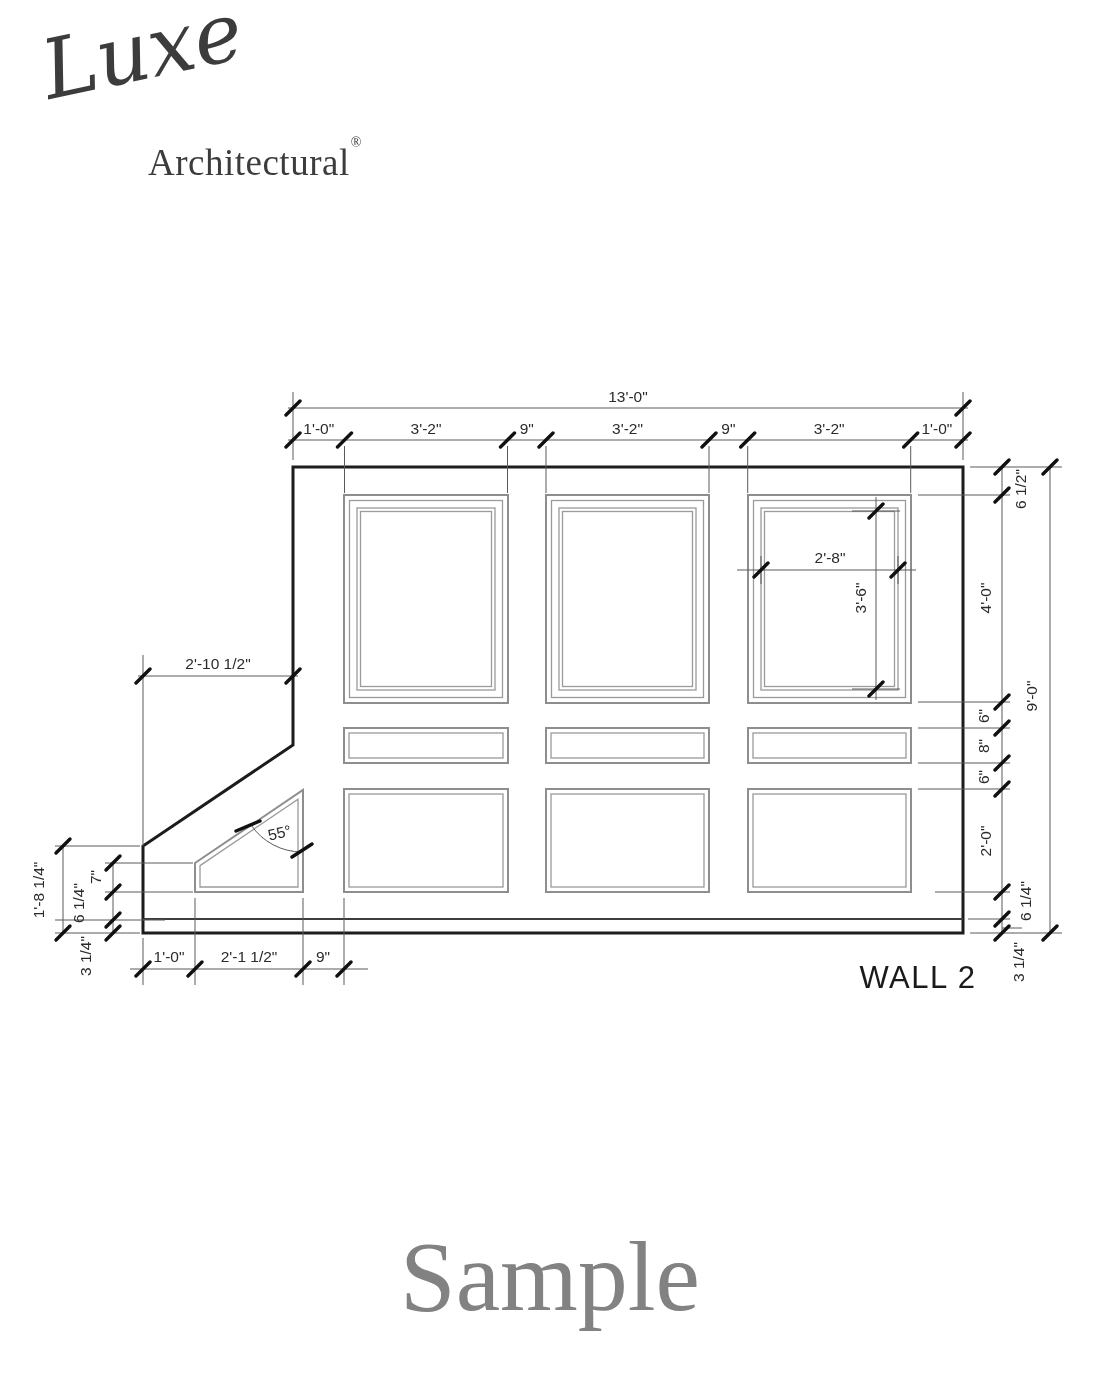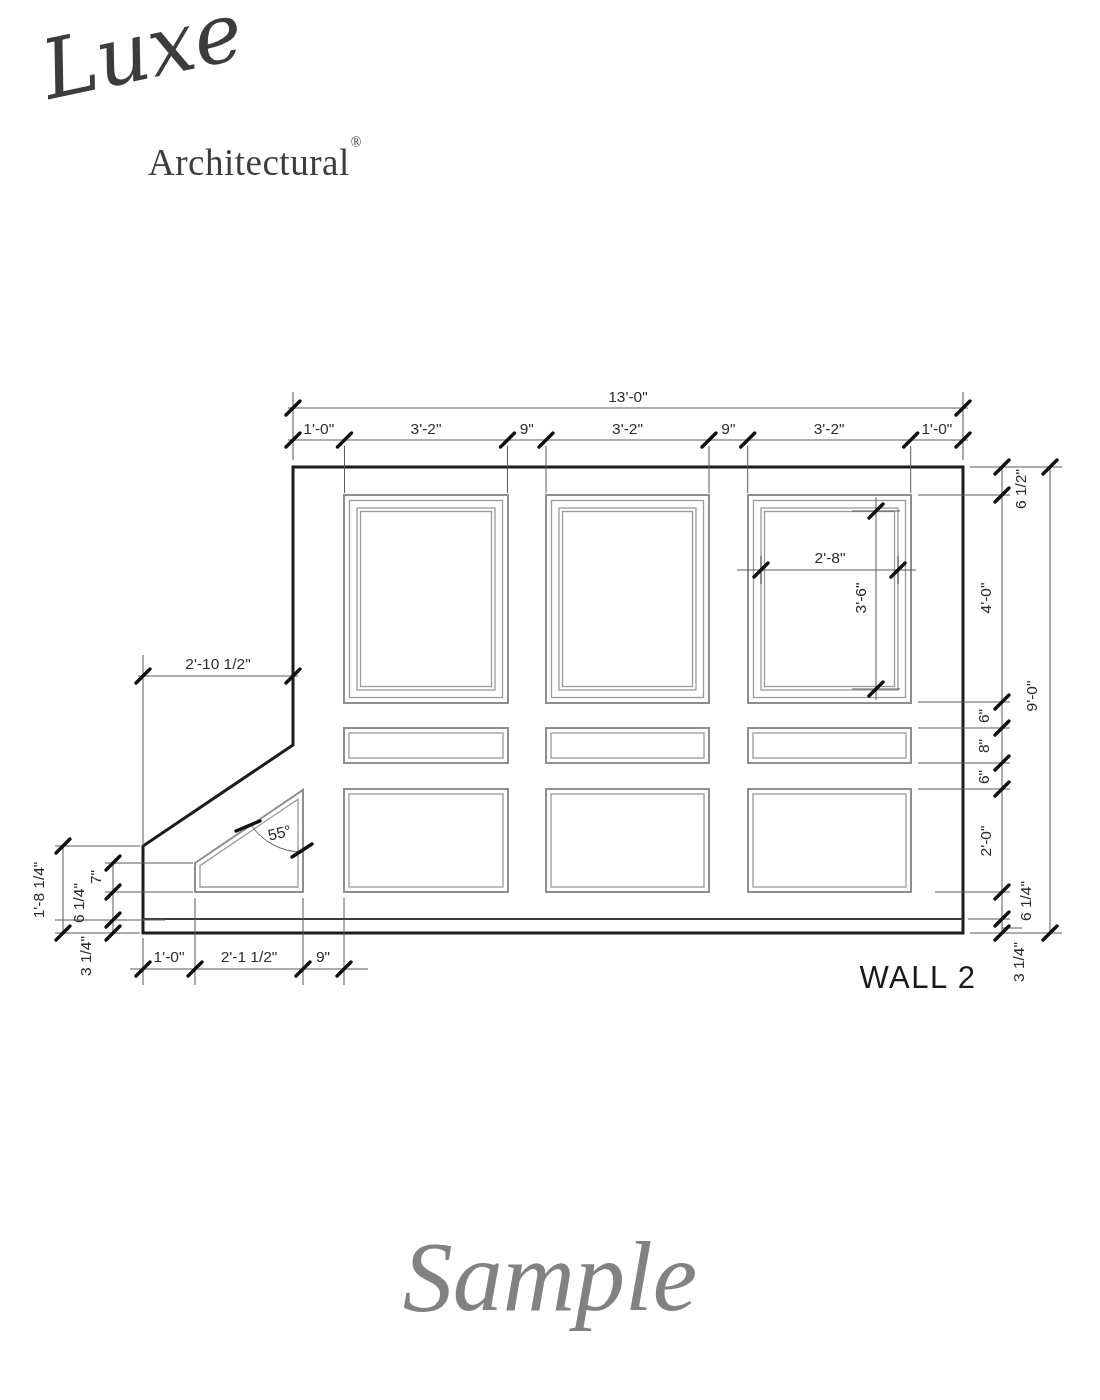--- a/index.html
+++ b/index.html
@@ -11,21 +11,21 @@
   .logo-script{position:absolute;left:52px;top:30px;
 length:0;
     font-family:"DejaVu Serif",serif;font-style:italic;font-size:82px;
     transform:rotate(-12deg);transform-origin:left bottom;line-height:1;}
   .logo-serif{position:absolute;left:112px;top:136px;
     font-family:Liberation Serif, serif;font-size:37px;line-height:1;letter-spacing:.5px;margin-left:36px;}
   .logo-serif sup{font-size:14px;vertical-align:28px;margin-left:1px;}
 
   
   .watermark{position:absolute;left:0;top:1222px;width:1100px;text-align:center;
-    font-family:"Liberation Serif",serif;font-size:100px;color:#828282;line-height:1.1;font-style:italic;}
+    font-family:"Liberation Serif",serif;font-size:100px;color:#828282;line-height:1.1;}
 
   
   svg{position:absolute;left:0;top:0;}
   .wl{stroke:#1c1c1c;stroke-width:3;fill:#ffffff;stroke-linejoin:miter;}
   .bb{stroke:#3d3d3d;stroke-width:2;fill:none;}
   .p1{stroke:#8e8e8e;stroke-width:2;fill:none;}
   .p2{stroke:#9a9a9a;stroke-width:1.3;fill:none;}
   .dl{stroke:#5a5a5a;stroke-width:1;fill:none;}
   .tk{stroke:#111111;stroke-width:3.4;stroke-linecap:round;fill:none;}
   text.dim{font-family:"Liberation Sans",sans-serif;font-size:15.5px;fill:#2b2b2b;}

